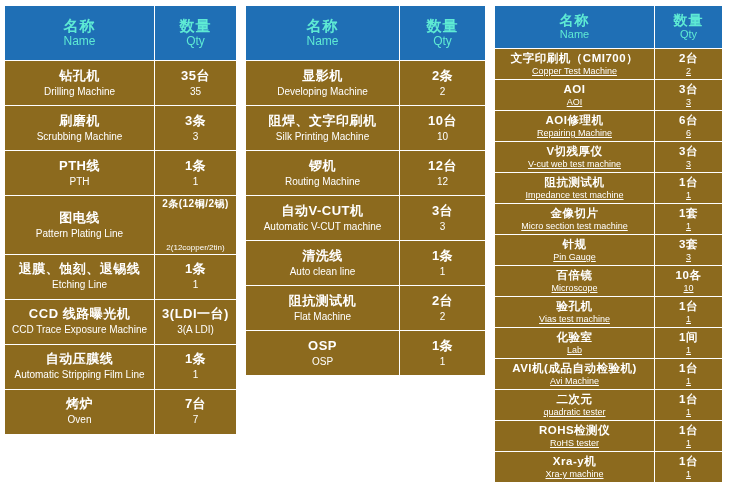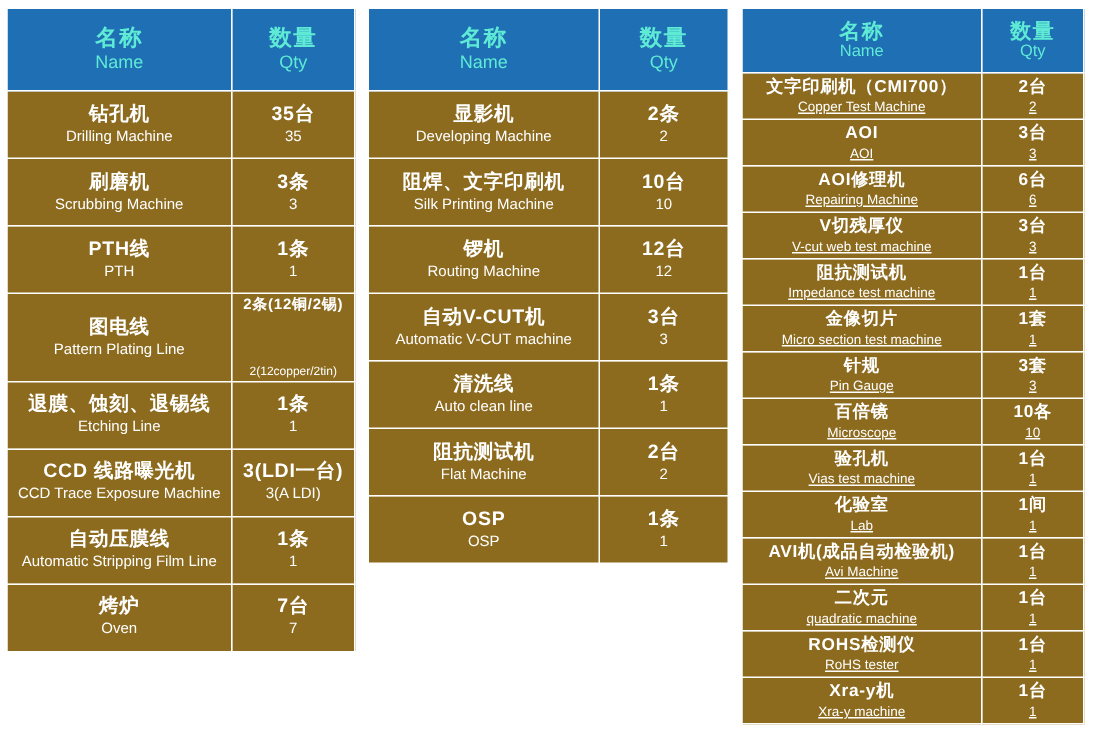--- a/index.html
+++ b/index.html
@@ -549,21 +549,21 @@
               <div class="cell qty">
                 <span class="cn">1台</span>
                 <span class="en">1</span>
               </div>
             </td>
         </tr>
         <tr>
           <td>
               <div class="cell">
                 <span class="cn">二次元</span>
-                <span class="en">quadratic machine</span>
+                <span class="en">quadratic tester</span>
               </div>
             </td>
           <td>
               <div class="cell qty">
                 <span class="cn">1台</span>
                 <span class="en">1</span>
               </div>
             </td>
         </tr>
         <tr>

